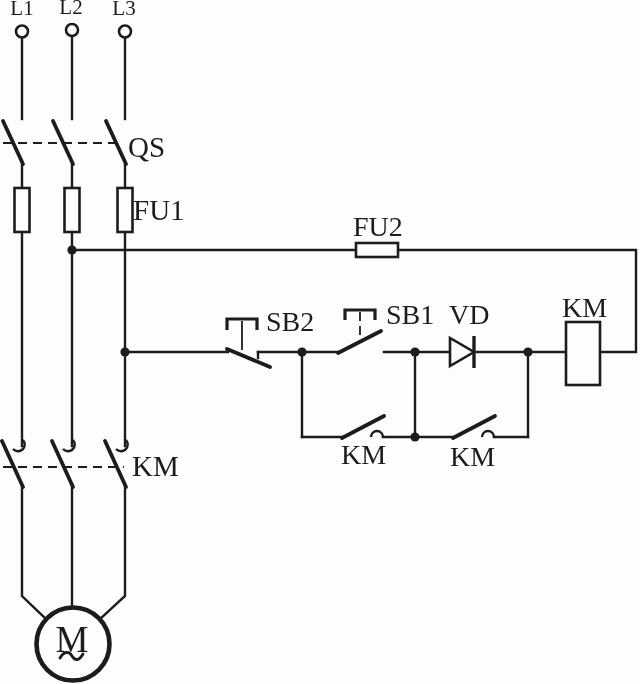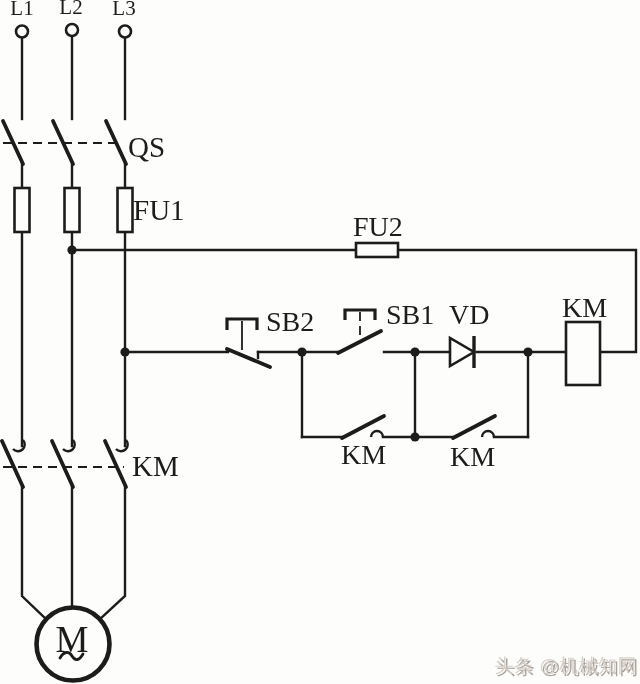--- a/index.html
+++ b/index.html
@@ -163,14 +163,13 @@
     </g>
 
     <g>
       <circle cx="73" cy="644" r="36.5" fill="var(--background)" stroke="var(--line)" stroke-width="4.6"></circle>
       <text class="lbl fs37" x="72" y="652" text-anchor="middle">M</text>
       <path d="M60,658 C64,651 69,651 72,656 C75,661 79,661 83,654" stroke="var(--line)" stroke-width="2.8" fill="none" stroke-linecap="round"></path>
     </g>
 
   </svg>
 
-  <div class="watermark">头条 @机械知网</div>
 </div>
 
 </body></html>

